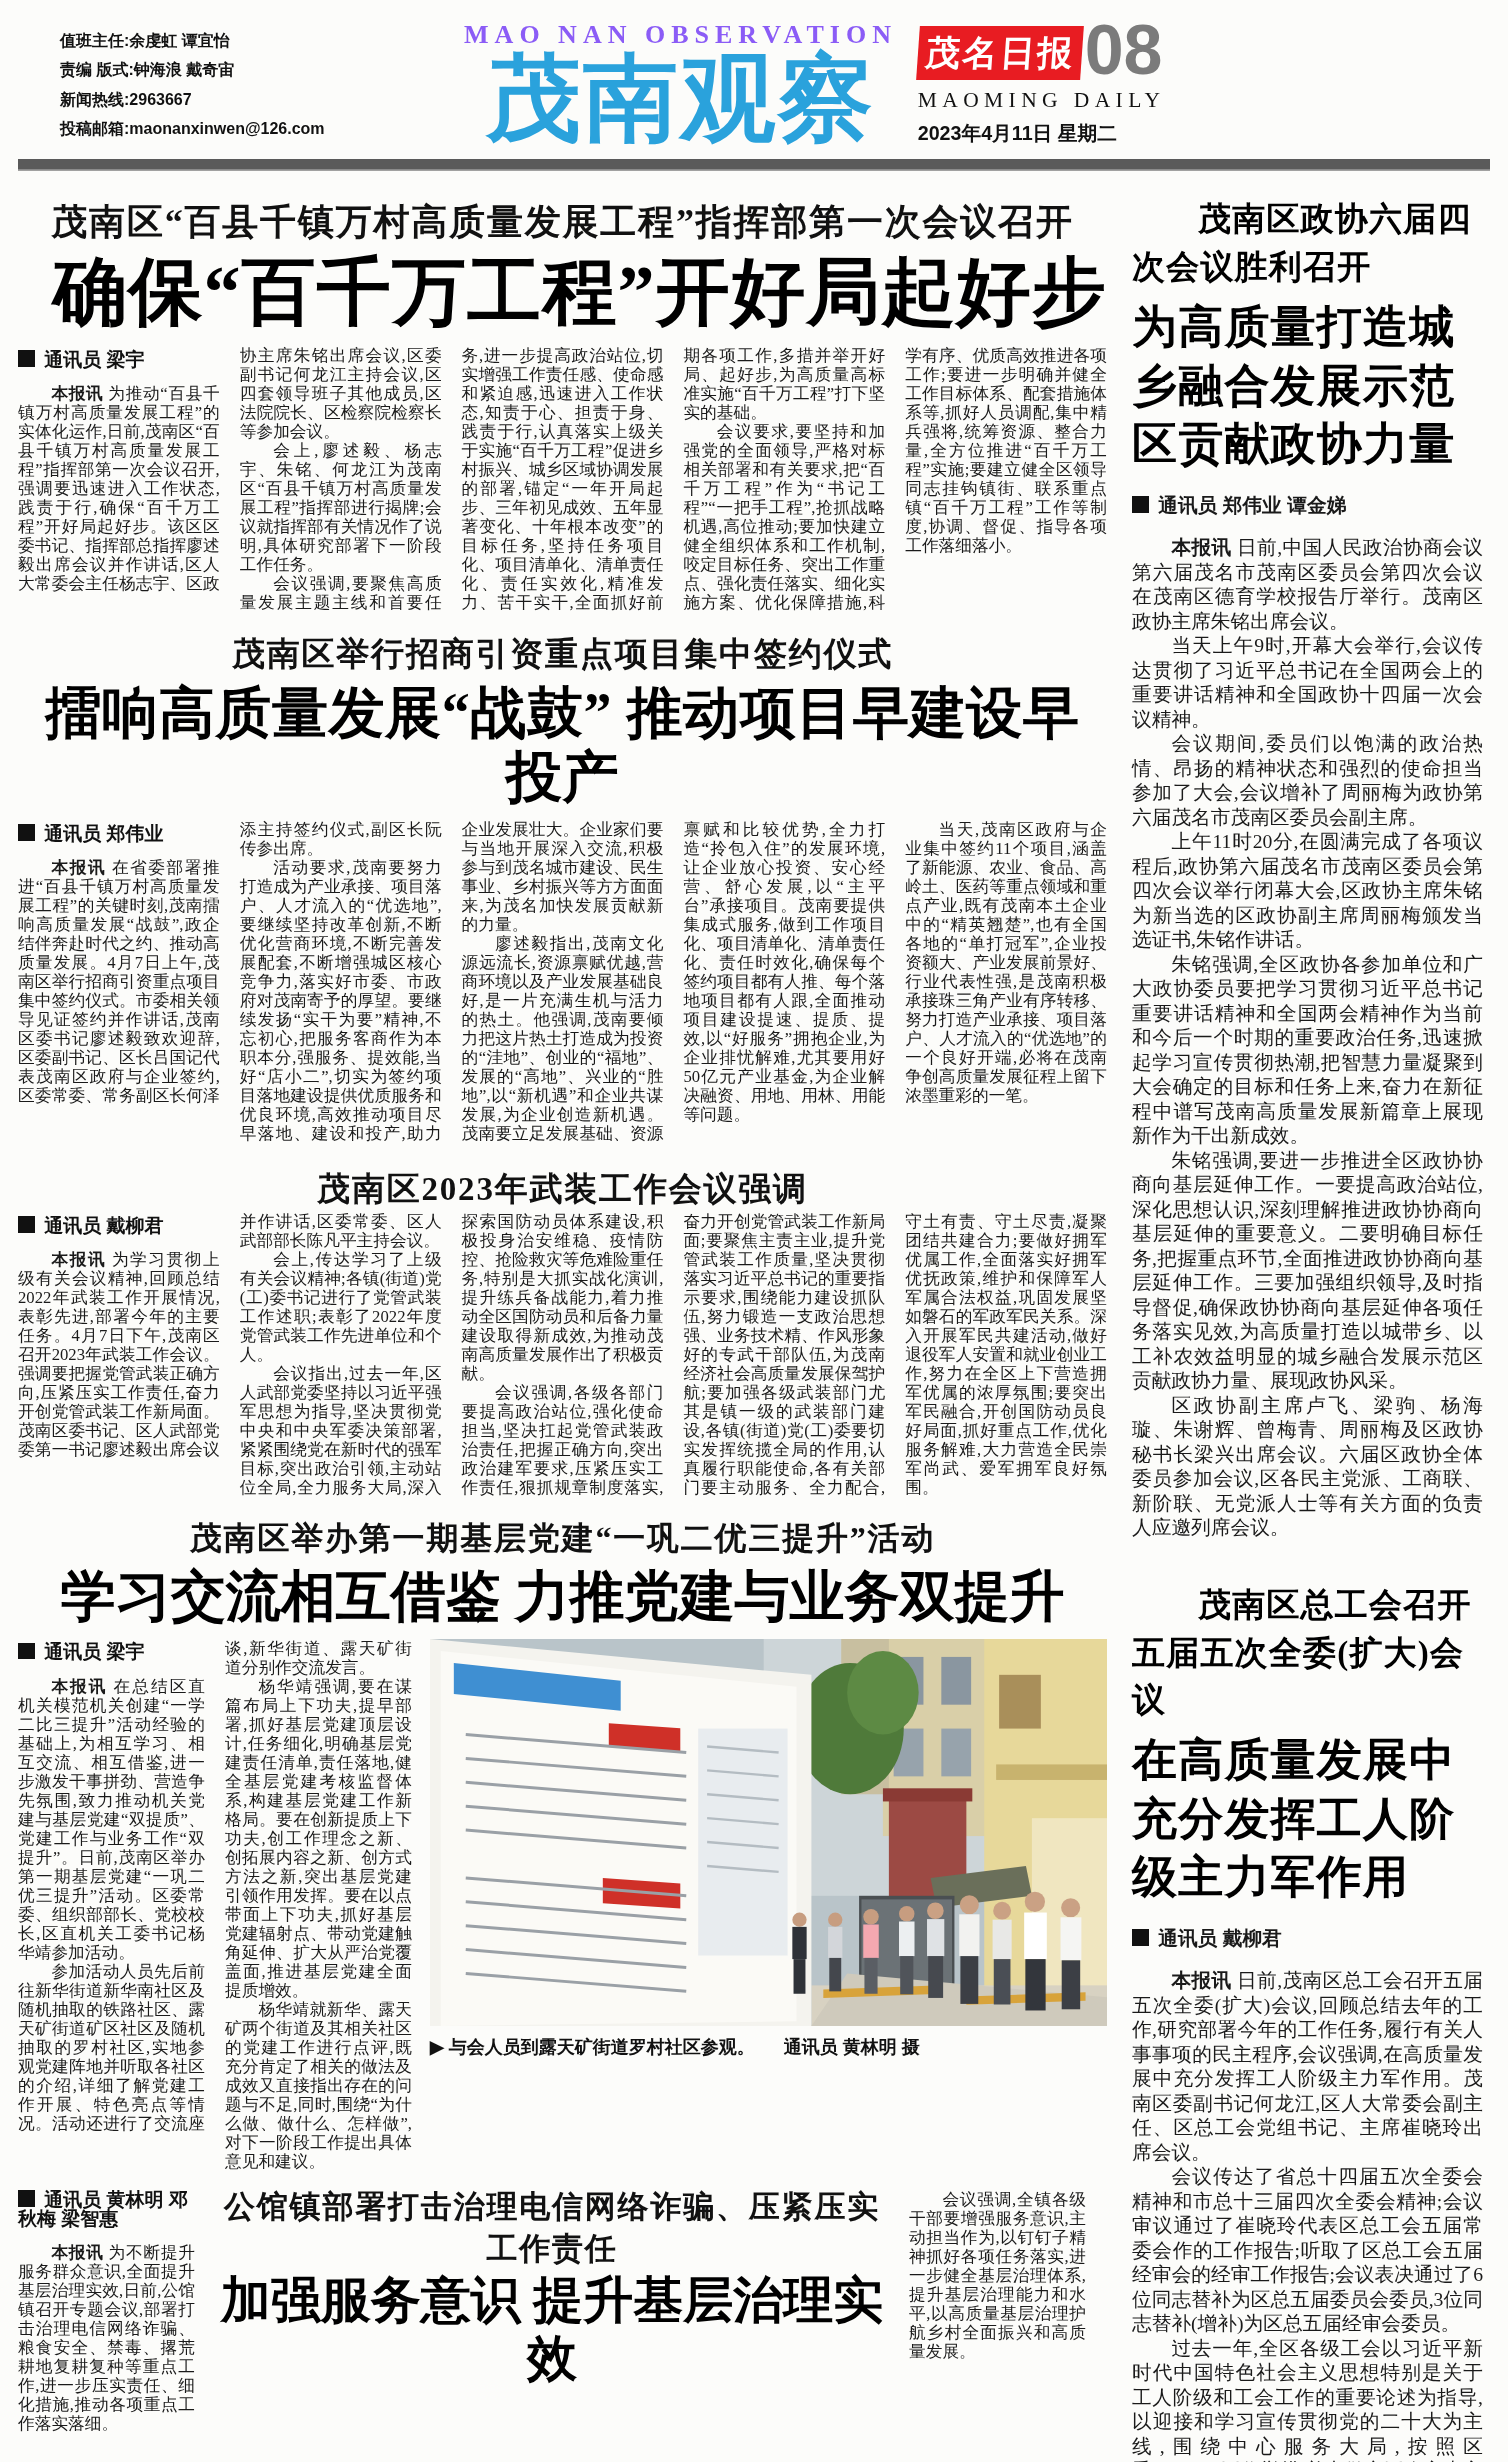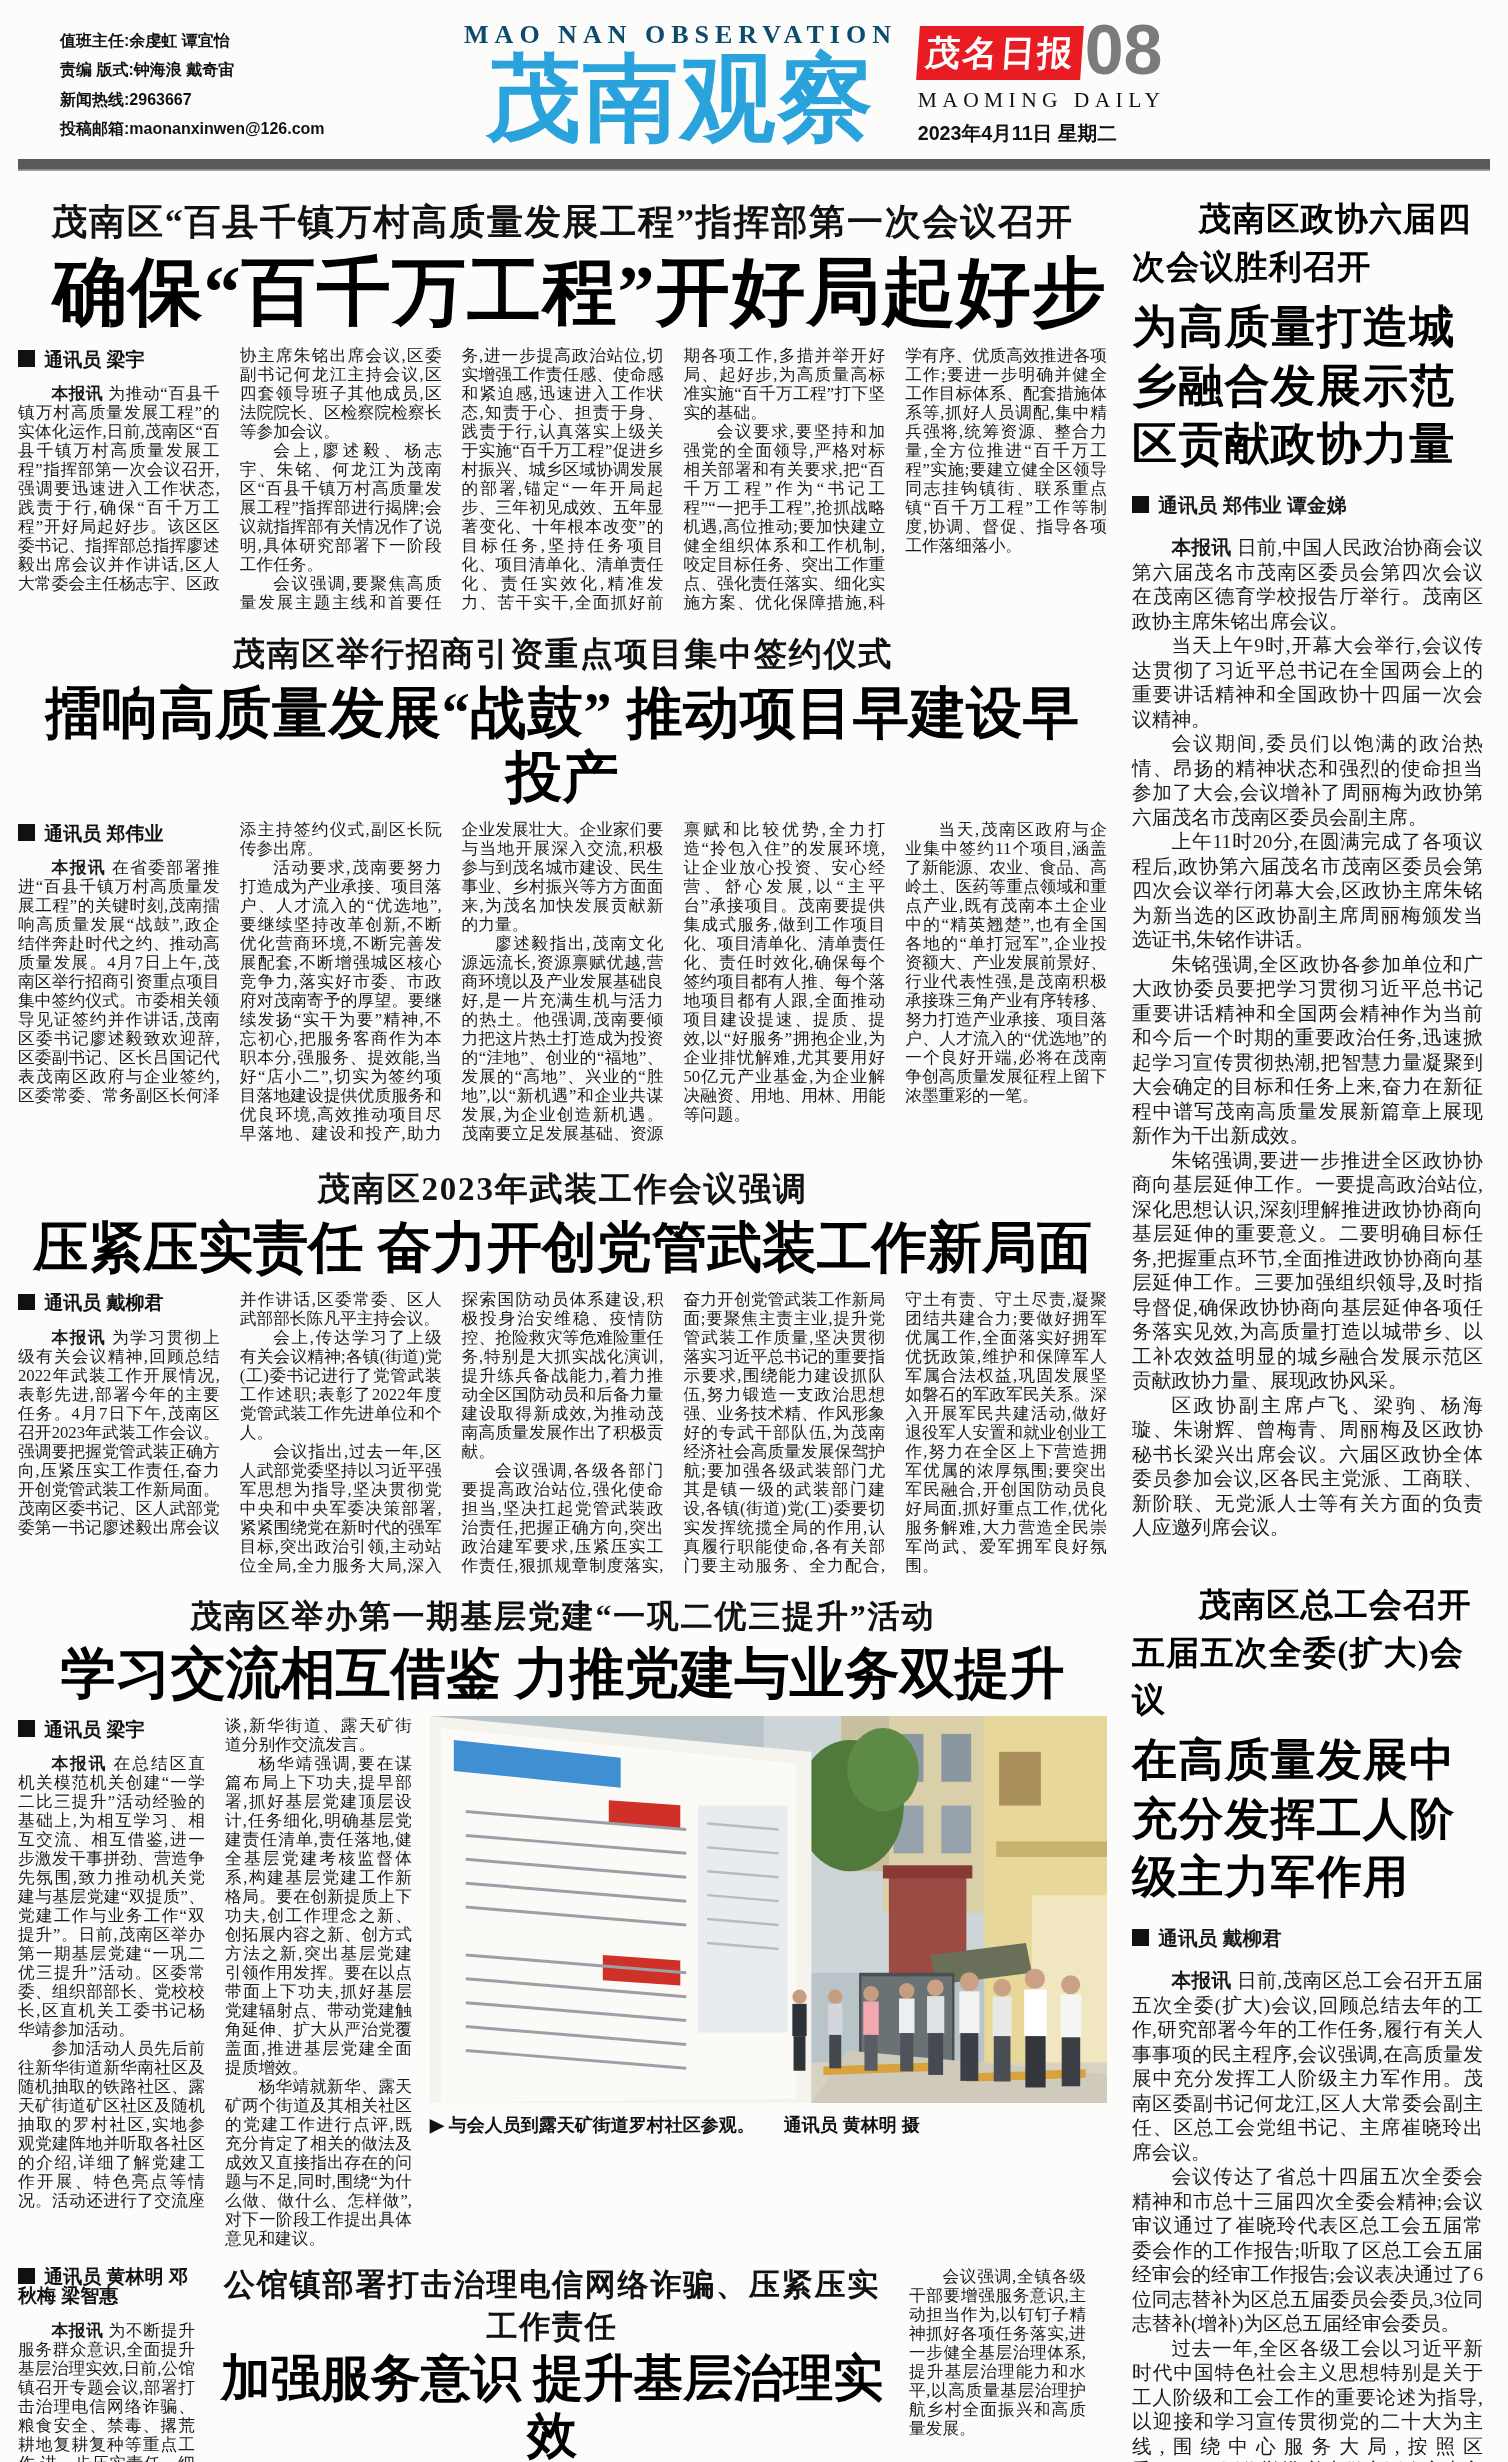--- a/index.html
+++ b/index.html
@@ -3,21 +3,21 @@
 <meta charset="utf-8">
 <style>
   html,body{margin:0;padding:0;background:#e8e8e4;}
   .page{position:relative;width:1508px;height:2462px;background:#fcfcfa;margin:0 auto;
         font-family:"Liberation Serif",serif;color:#1a1a1a;overflow:hidden;}
   
   .masthead{display:flex;align-items:center;padding:20px 24px 3.6px 24px;}
   .staff{width:310px;margin-left:36px;font-size:16px;line-height:1.85;color:#111;
          font-family:"Liberation Sans",sans-serif;font-weight:bold;}
   .title-block{width:453px;text-align:center;margin-left:84px;}
-  .eng-title{font-size:26px;letter-spacing:6px;color:#0c4a6e;font-weight:bold;}
+  .eng-title{font-size:26px;letter-spacing:6px;color:#8b5cf6;font-weight:bold;}
   .cn-title{font-size:95px;font-weight:900;color:#2aa2dc;letter-spacing:2.4px;line-height:1.05;
             font-family:"Liberation Serif",serif;}
   .flag{margin-left:10.7px;width:418px;}
   .flag-row{display:flex;align-items:flex-end;}
   .redbox{display:inline-block;background:#e81c22;color:#fff;font-weight:900;
           font-size:35px;line-height:1;padding:9.5px 7.2px;letter-spacing:2.4px;
           transform:skewX(-4deg);}
   .pagenum{font-size:70px;line-height:.82;font-weight:bold;color:#7b7b7b;
            font-family:"Liberation Sans",sans-serif;margin-left:3px;}
   .eng2{font-size:21.5px;letter-spacing:5.4px;margin-top:8.4px;color:#111;}
@@ -125,21 +125,20 @@
           <div class="byline"><span class="sq"></span><span>通讯员 郑伟业</span></div>
           <p><span class="lead-label">本报讯</span> <span>在省委部署推进“百县千镇万村高质量发展工程”的关键时刻,茂南擂响高质量发展“战鼓”,政企结伴奔赴时代之约、推动高质量发展。4月7日上午,茂南区举行招商引资重点项目集中签约仪式。市委相关领导见证签约并作讲话,茂南区委书记廖述毅致欢迎辞,区委副书记、区长吕国记代表茂南区政府与企业签约,区委常委、常务副区长何泽添主持签约仪式,副区长阮传参出席。</span></p>
           <p>活动要求,茂南要努力打造成为产业承接、项目落户、人才流入的“优选地”,要继续坚持改革创新,不断优化营商环境,不断完善发展配套,不断增强城区核心竞争力,落实好市委、市政府对茂南寄予的厚望。要继续发扬“实干为要”精神,不忘初心,把服务客商作为本职本分,强服务、提效能,当好“店小二”,切实为签约项目落地建设提供优质服务和优良环境,高效推动项目尽早落地、建设和投产,助力企业发展壮大。企业家们要与当地开展深入交流,积极参与到茂名城市建设、民生事业、乡村振兴等方方面面来,为茂名加快发展贡献新的力量。</p>
           <p>廖述毅指出,茂南文化源远流长,资源禀赋优越,营商环境以及产业发展基础良好,是一片充满生机与活力的热土。他强调,茂南要倾力把这片热土打造成为投资的“洼地”、创业的“福地”、发展的“高地”、兴业的“胜地”,以“新机遇”和企业共谋发展,为企业创造新机遇。茂南要立足发展基础、资源禀赋和比较优势,全力打造“拎包入住”的发展环境,让企业放心投资、安心经营、舒心发展,以“主平台”承接项目。茂南要提供集成式服务,做到工作项目化、项目清单化、清单责任化、责任时效化,确保每个签约项目都有人推、每个落地项目都有人跟,全面推动项目建设提速、提质、提效,以“好服务”拥抱企业,为企业排忧解难,尤其要用好50亿元产业基金,为企业解决融资、用地、用林、用能等问题。</p>
           <p>当天,茂南区政府与企业集中签约11个项目,涵盖了新能源、农业、食品、高岭土、医药等重点领域和重点产业,既有茂南本土企业中的“精英翘楚”,也有全国各地的“单打冠军”,企业投资额大、产业发展前景好、行业代表性强,是茂南积极承接珠三角产业有序转移、努力打造产业承接、项目落户、人才流入的“优选地”的一个良好开端,必将在茂南争创高质量发展征程上留下浓墨重彩的一笔。</p>
         </div>
       </article>
 
       <article>
         <div class="kicker k-c">茂南区2023年武装工作会议强调</div>
-        <h1 class="headline h-c">压紧压实责任  奋力开创党管武装工作新局面</h1>
         <div class="cols cols5">
           <div class="byline"><span class="sq"></span><span>通讯员 戴柳君</span></div>
           <p><span class="lead-label">本报讯</span> <span>为学习贯彻上级有关会议精神,回顾总结2022年武装工作开展情况,表彰先进,部署今年的主要任务。4月7日下午,茂南区召开2023年武装工作会议。强调要把握党管武装正确方向,压紧压实工作责任,奋力开创党管武装工作新局面。茂南区委书记、区人武部党委第一书记廖述毅出席会议并作讲话,区委常委、区人武部部长陈凡平主持会议。</span></p>
           <p>会上,传达学习了上级有关会议精神;各镇(街道)党(工)委书记进行了党管武装工作述职;表彰了2022年度党管武装工作先进单位和个人。</p>
           <p>会议指出,过去一年,区人武部党委坚持以习近平强军思想为指导,坚决贯彻党中央和中央军委决策部署,紧紧围绕党在新时代的强军目标,突出政治引领,主动站位全局,全力服务大局,深入探索国防动员体系建设,积极投身治安维稳、疫情防控、抢险救灾等危难险重任务,特别是大抓实战化演训,提升练兵备战能力,着力推动全区国防动员和后备力量建设取得新成效,为推动茂南高质量发展作出了积极贡献。</p>
           <p>会议强调,各级各部门要提高政治站位,强化使命担当,坚决扛起党管武装政治责任,把握正确方向,突出政治建军要求,压紧压实工作责任,狠抓规章制度落实,奋力开创党管武装工作新局面;要聚焦主责主业,提升党管武装工作质量,坚决贯彻落实习近平总书记的重要指示要求,围绕能力建设抓队伍,努力锻造一支政治思想强、业务技术精、作风形象好的专武干部队伍,为茂南经济社会高质量发展保驾护航;要加强各级武装部门尤其是镇一级的武装部门建设,各镇(街道)党(工)委要切实发挥统揽全局的作用,认真履行职能使命,各有关部门要主动服务、全力配合,守土有责、守土尽责,凝聚团结共建合力;要做好拥军优属工作,全面落实好拥军优抚政策,维护和保障军人军属合法权益,巩固发展坚如磐石的军政军民关系。深入开展军民共建活动,做好退役军人安置和就业创业工作,努力在全区上下营造拥军优属的浓厚氛围;要突出军民融合,开创国防动员良好局面,抓好重点工作,优化服务解难,大力营造全民崇军尚武、爱军拥军良好氛围。</p>
         </div>
       </article>
 
       <article>

